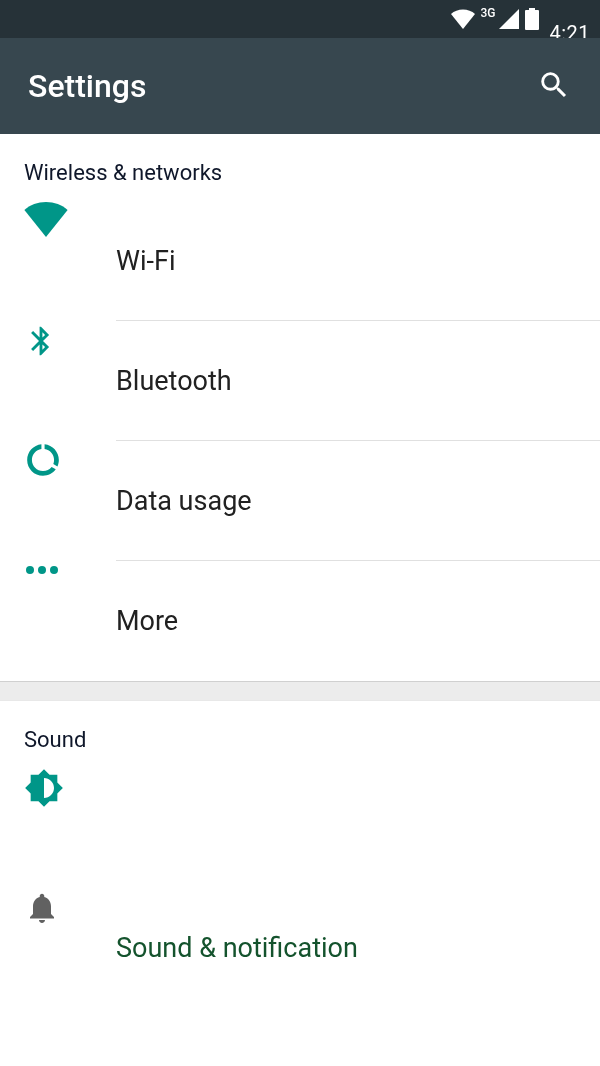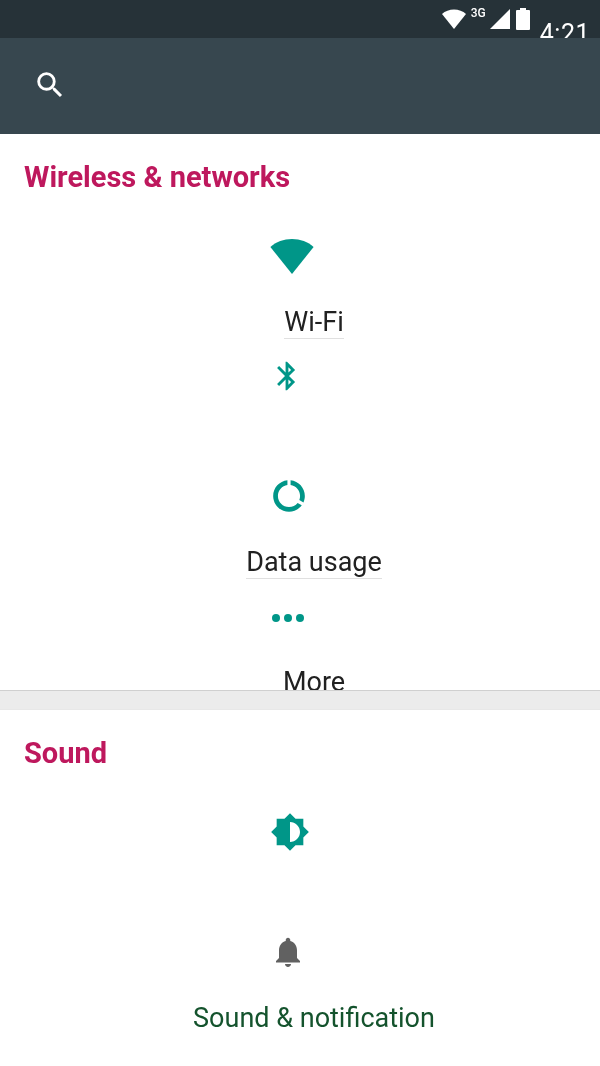--- a/index.html
+++ b/index.html
@@ -11,43 +11,43 @@
   .status-bar {
     height: 38px;
     background: #263238;
     display: flex;
     align-items: center;
     justify-content: flex-end;
     padding: 0 10px;
     gap: 6px;
     color: #ffffff;
   }
-  .status-bar .clock { font-size: 25px; font-weight: 400; letter-spacing: 0.5px; margin-left: 4px; margin-top: 28px; }
+  .status-bar .clock { font-size: 20px; font-weight: 400; letter-spacing: 0.5px; margin-left: 4px; margin-top: 28px; }
   .status-bar svg { display: block; }
   .net-label { font-size: 12px; font-weight: 500; margin-left: -2px; margin-right: -2px; position: relative; top: -6px; }
 
   
   .app-bar {
     height: 96px;
     background: #37474F;
     display: flex;
     align-items: center;
     justify-content: space-between;
     padding: 0 24px 0 28px;
     color: #ffffff;
   }
   .app-bar .title { font-size: 32px; font-weight: 500; }
   .app-bar .search-btn { width: 44px; height: 44px; display:flex; align-items:center; justify-content:center; background:none;border:none;cursor:pointer; }
 
   
   .card { background:#ffffff; }
-  .section-header { color:#be185d; font-size:29px; font-weight:700; padding:26px 24px 16px 24px; }
+  .section-header { color:#0f172a; font-size:22px; font-weight:400; padding:26px 24px 16px 24px; }
 
   .row {
-    display:flex; align-items:center; height:120px; padding-left:28px; cursor:pointer;flex-direction:column;
+    display:flex; align-items:flex-start; height:120px; padding-left:20px; cursor:pointer;
   }
   .row .icon-slot { width:96px; display:flex; align-items:center; justify-content:flex-start; padding-left:4px; flex:0 0 96px; }
   .row .label-slot { flex:1; font-size:27px; color:#212121; border-bottom:1px solid #e0e0e0; height:100%; display:flex; align-items:center; }
   .row.last .label-slot { border-bottom:none; }
   .row.alt .label-slot { color:#14532d; }
 
   .gap { height:20px; background:#ececec; border-top:1px solid #d0d0d0; border-bottom:1px solid #e8e8e8; }
 
   .accent { fill:#009688; }
   .muted { fill:#616161; }
@@ -71,20 +71,21 @@
     </span>
     <span>
       <svg width="14" height="22" viewBox="0 0 14 22">
           <path fill="#fff" d="M4 0h6v2h3a1 1 0 0 1 1 1v18a1 1 0 0 1-1 1H1a1 1 0 0 1-1-1V3a1 1 0 0 1 1-1h3V0z"></path>
         </svg>
     </span>
     <span class="clock">4:21</span>
   </div>
 
   <div class="app-bar">
+    <div class="title">Settings</div>
     <button class="search-btn">
       <span>
         <svg width="34" height="34" viewBox="0 0 24 24">
             <path fill="#fff" d="M15.5 14h-.79l-.28-.27A6.471 6.471 0 0 0 16 9.5 6.5 6.5 0 1 0 9.5 16c1.61 0 3.09-.59 4.23-1.57l.27.28v.79l5 4.99L20.49 19l-4.99-5zM9.5 14A4.5 4.5 0 1 1 14 9.5 4.494 4.494 0 0 1 9.5 14z"></path>
           </svg>
       </span>
     </button>
   </div>
 
   <div class="card">
@@ -103,20 +104,23 @@
         </div>
     </div>
 
     <div class="row">
       <div class="icon-slot">
           <span>
         <svg width="34" height="40" viewBox="0 0 24 24">
               <path class="accent" d="M17.71 7.71 12 2h-1v7.59L6.41 5 5 6.41 10.59 12 5 17.59 6.41 19 11 14.41V22h1l5.71-5.71L13.41 12l4.3-4.29zM13 5.83l1.88 1.88L13 9.59V5.83zm1.88 10.46L13 18.17v-3.76l1.88 1.88z"></path>
             </svg>
       </span>
+        </div>
+      <div class="label-slot">
+          <span>Bluetooth</span>
         </div>
     </div>
 
     <div class="row">
       <div class="icon-slot">
           <span>
         <svg width="38" height="38" viewBox="0 0 24 24">
               <path class="accent" d="M13 2.05v3.03c3.39.49 6 3.39 6 6.92 0 .9-.18 1.75-.48 2.54l2.6 1.53c.56-1.24.88-2.62.88-4.07 0-5.18-3.95-9.45-9-9.95zM12 19c-3.87 0-7-3.13-7-7 0-3.53 2.61-6.43 6-6.92V2.05c-5.06.5-9 4.76-9 9.95 0 5.52 4.47 10 9.99 10 3.31 0 6.24-1.61 8.06-4.09l-2.6-1.53C16.17 17.98 14.21 19 12 19z"></path>
             </svg>
       </span>

